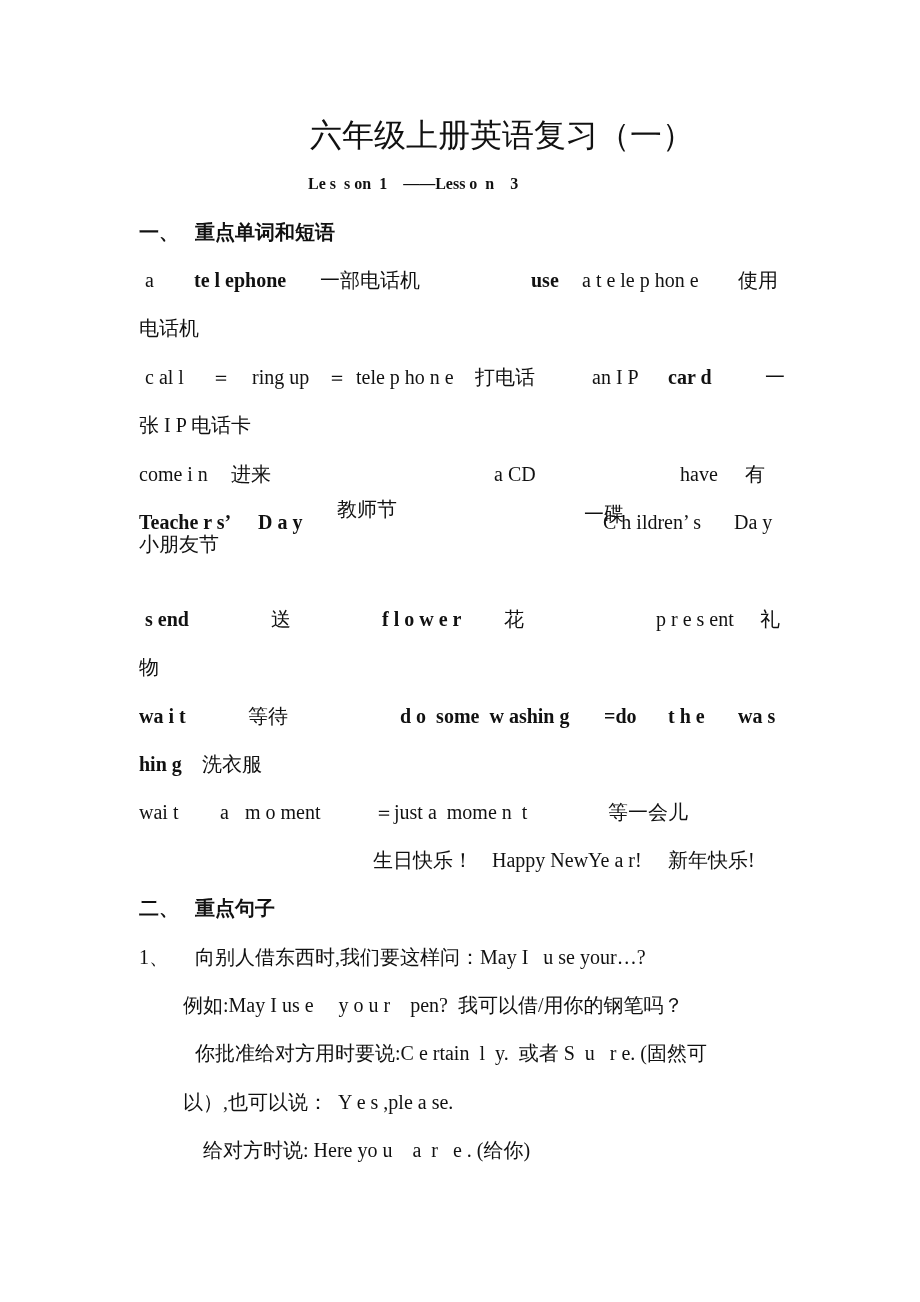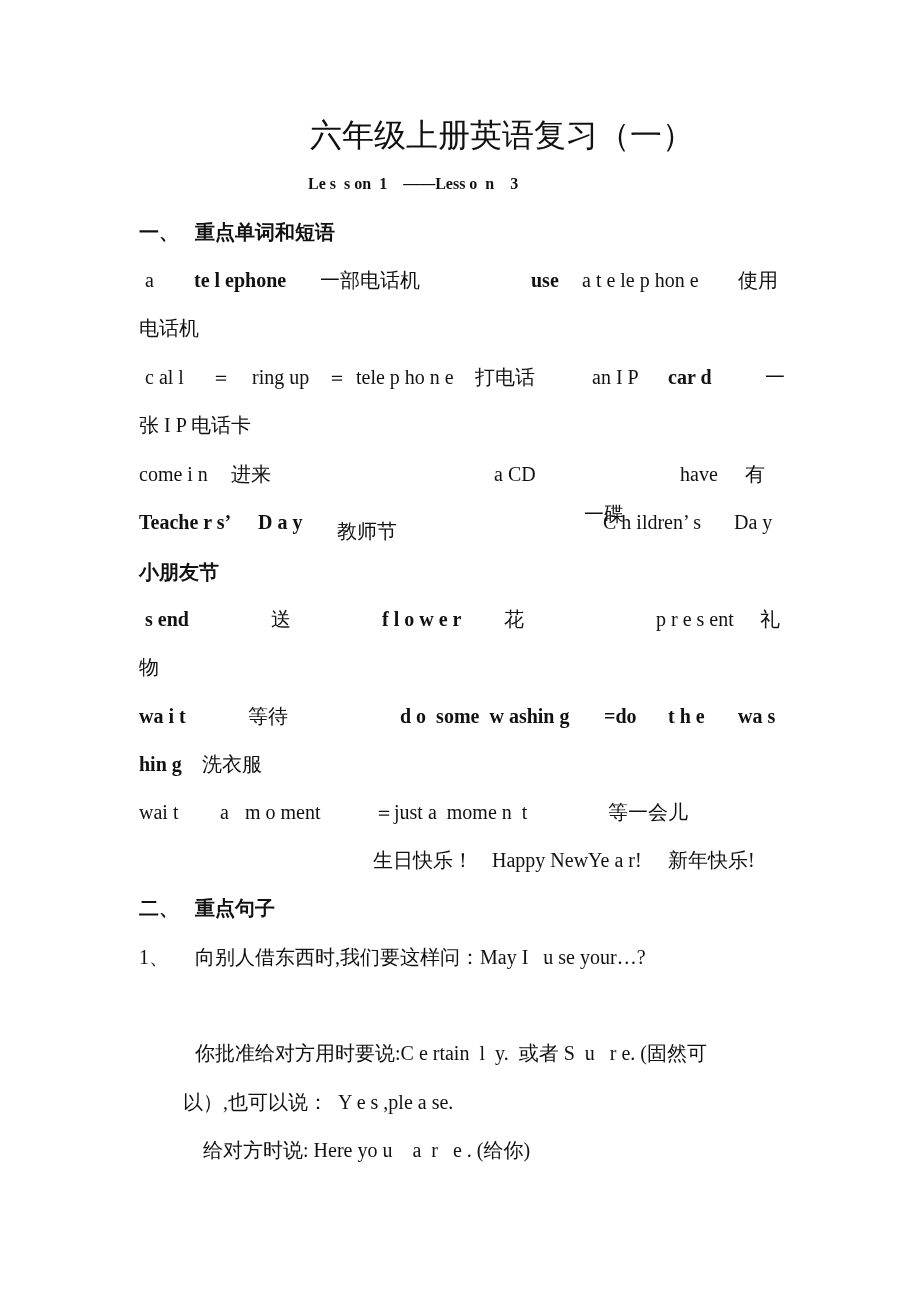--- a/index.html
+++ b/index.html
@@ -46,25 +46,25 @@
 
   <div class="t" style="left:139px; top:461px;">come i n</div>
   <div class="t" style="left:231px; top:461px;">进来</div>
   <div class="t" style="left:494px; top:461px;">a CD</div>
   <div class="t" style="left:584px; top:461px;margin-top:40px;">一碟</div>
   <div class="t" style="left:680px; top:461px;">have</div>
   <div class="t" style="left:745px; top:461px;">有</div>
 
   <div class="t b" style="left:139px; top:509px;">Teache r s’</div>
   <div class="t b" style="left:258px; top:509px;">D a y</div>
-  <div class="t" style="left:337px; top:520px;font-family:Liberation Mono, monospace;">教师节</div>
+  <div class="t" style="left:337px; top:496px;">教师节</div>
   <div class="t" style="left:603px; top:509px;">C h ildren’ s</div>
   <div class="t" style="left:734px; top:509px;">Da y</div>
 
-  <div class="t" style="left:139px; top:559px;font-weight:bold;">小朋友节</div>
+  <div class="t" style="left:139px; top:531px;">小朋友节</div>
 
   <div class="t b" style="left:145px; top:606px;">s end</div>
   <div class="t" style="left:271px; top:606px;">送</div>
   <div class="t b" style="left:382px; top:606px;">f l o w e r</div>
   <div class="t" style="left:504px; top:606px;">花</div>
   <div class="t" style="left:656px; top:606px;">p r e s ent</div>
   <div class="t" style="left:760px; top:606px;">礼</div>
 
   <div class="t" style="left:139px; top:654px;">物</div>
 
@@ -86,17 +86,18 @@
 
   <div class="t" style="left:373px; top:847px;">生日快乐！</div>
   <div class="t" style="left:492px; top:847px;">Happy NewYe a r!</div>
   <div class="t" style="left:668px; top:847px;">新年快乐!</div>
 
   <div class="t h" style="left:139px; top:895px;">二、</div>
   <div class="t h" style="left:195px; top:895px;">重点句子</div>
 
   <div class="t" style="left:139px; top:944px;">1、</div>
   <div class="t" style="left:195px; top:944px;">向别人借东西时,我们要这样问：May I   u se your…?</div>
+  <div class="t" style="left:183px; top:992px;">例如:May I us e     y o u r    pen?  我可以借/用你的钢笔吗？</div>
   <div class="t" style="left:195px; top:1040px;">你批准给对方用时要说:C e rtain  l  y.  或者 S  u   r e. (固然可</div>
   <div class="t" style="left:183px; top:1089px;">以）,也可以说：  Y e s ,ple a se.</div>
   <div class="t" style="left:203px; top:1137px;">给对方时说: Here yo u    a  r   e . (给你)</div>
 
 </div>
 
 </body></html>

